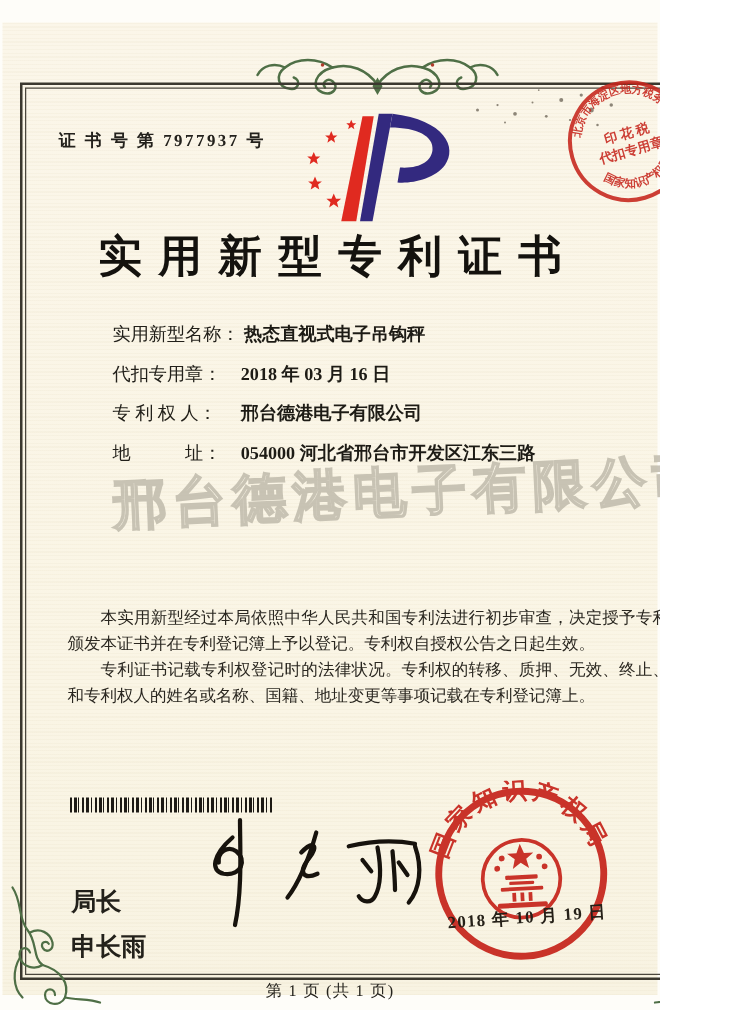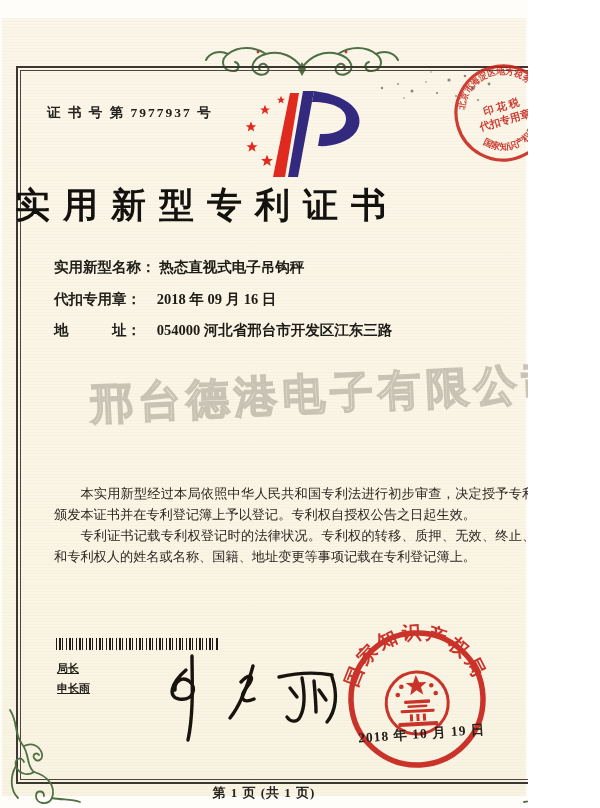--- a/index.html
+++ b/index.html
@@ -29,26 +29,26 @@
     font-size:13.5px;font-weight:700;letter-spacing:2px;color:#23211c;
   }
   .tax-stamp{
     position:absolute;left:446px;top:40px;width:110px;height:110px;
     transform:rotate(-16deg);opacity:.88;
   }
   .noise{position:absolute;left:372px;top:40px;width:150px;height:48px;opacity:.7;}
   .logo{position:absolute;left:222px;top:66px;width:156px;height:100px;}
   .title{
     position:absolute;left:0;top:164px;width:100%;
-    text-align:left;font-size:35px;font-weight:700;letter-spacing:13px;
+    text-align:center;font-size:35px;font-weight:700;letter-spacing:13px;
     color:#14120e;text-indent:13px;
   }
   .fields{position:absolute;left:52px;top:240px;width:505px;font-size:14.5px;}
   .frow{margin-bottom:12.5px;white-space:nowrap;}
-  .frow .lab{display:inline-block;min-width:99px;font-weight:700;color:#22201a;}
+  .frow .lab{display:inline-block;min-width:99px;font-weight:400;color:#22201a;margin-left:36px;}
   .frow .val{font-weight:700;color:#1d1b15;}
   .frow.grant .pair2{margin-left:56px;}
   .watermark{
     position:absolute;left:88px;top:346px;width:520px;
     font-size:43px;font-weight:700;letter-spacing:5px;white-space:nowrap;
     color:rgba(255,255,255,0.05);
     -webkit-text-stroke:1.4px #bcb7a8;
     transform:rotate(-2.6deg);
     opacity:.8;pointer-events:none;
   }
@@ -58,31 +58,31 @@
     font-weight:500;
   }
   .paragraphs p{margin:0;text-indent:2em;}
   .barcode{
     position:absolute;left:54px;top:620px;width:162px;height:12px;
     background:repeating-linear-gradient(90deg,
       #1d1a15 0px,#1d1a15 1.5px,transparent 1.5px,transparent 3px,
       #1d1a15 3px,#1d1a15 5.5px,transparent 5.5px,transparent 6.5px,
       #1d1a15 6.5px,#1d1a15 7.5px,transparent 7.5px,transparent 10px);
   }
-  .signer{position:absolute;left:55px;top:641px;font-size:11px;font-weight:700;line-height:1.8;color:#23211b;text-decoration:underline;}
+  .signer{position:absolute;left:55px;top:686px;font-size:20px;font-weight:700;line-height:1.8;color:#23211b;}
   .signature{position:absolute;left:142px;top:632px;width:205px;height:100px;}
   .seal{position:absolute;left:340px;top:606px;width:150px;height:150px;transform:rotate(-3deg);opacity:.93;}
   .seal-date{
     position:absolute;left:356px;top:706px;width:160px;
     font-size:13.5px;font-weight:700;color:#252018;letter-spacing:1px;
     transform:rotate(-4deg);
   }
   .footer{
     position:absolute;left:0;top:766px;width:100%;text-align:center;
-    font-size:13px;font-weight:700;color:#25231d;letter-spacing:1px;
+    font-size:13px;font-weight:400;color:#25231d;letter-spacing:1px;
   }
   .corner-bl{position:absolute;left:2px;top:688px;width:78px;height:100px;}
   .corner-br{position:absolute;left:516px;top:612px;width:82px;height:176px;}
   svg text{font-family:"Liberation Serif","DejaVu Serif",serif;}
 </style>
 </head>
 <body>
 
 <div class="page">
   <div class="paper">
@@ -170,21 +170,25 @@
 
     <div class="watermark">邢台德港电子有限公司</div>
 
     <div class="fields">
       <div class="frow">
         <span class="lab">实用新型名称：</span>
         <span class="val">热态直视式电子吊钩秤</span>
       </div>
       <div class="frow">
         <span class="lab">代扣专用章：</span>
-        <span class="val">2018 年 09 月 16 日</span>
+        <span class="val">2018 年 03 月 16 日</span>
+      </div>
+      <div class="frow">
+        <span class="lab">专 利 权 人：</span>
+        <span class="val">邢台德港电子有限公司</span>
       </div>
       <div class="frow">
         <span class="lab">地　　　址：</span>
         <span class="val">054000 河北省邢台市开发区江东三路</span>
       </div>
     </div>
 
     <div class="paragraphs">
       <p>本实用新型经过本局依照中华人民共和国专利法进行初步审查，决定授予专利权，颁发本证书并在专利登记簿上予以登记。专利权自授权公告之日起生效。</p>
       <p>专利证书记载专利权登记时的法律状况。专利权的转移、质押、无效、终止、恢复和专利权人的姓名或名称、国籍、地址变更等事项记载在专利登记簿上。</p>

